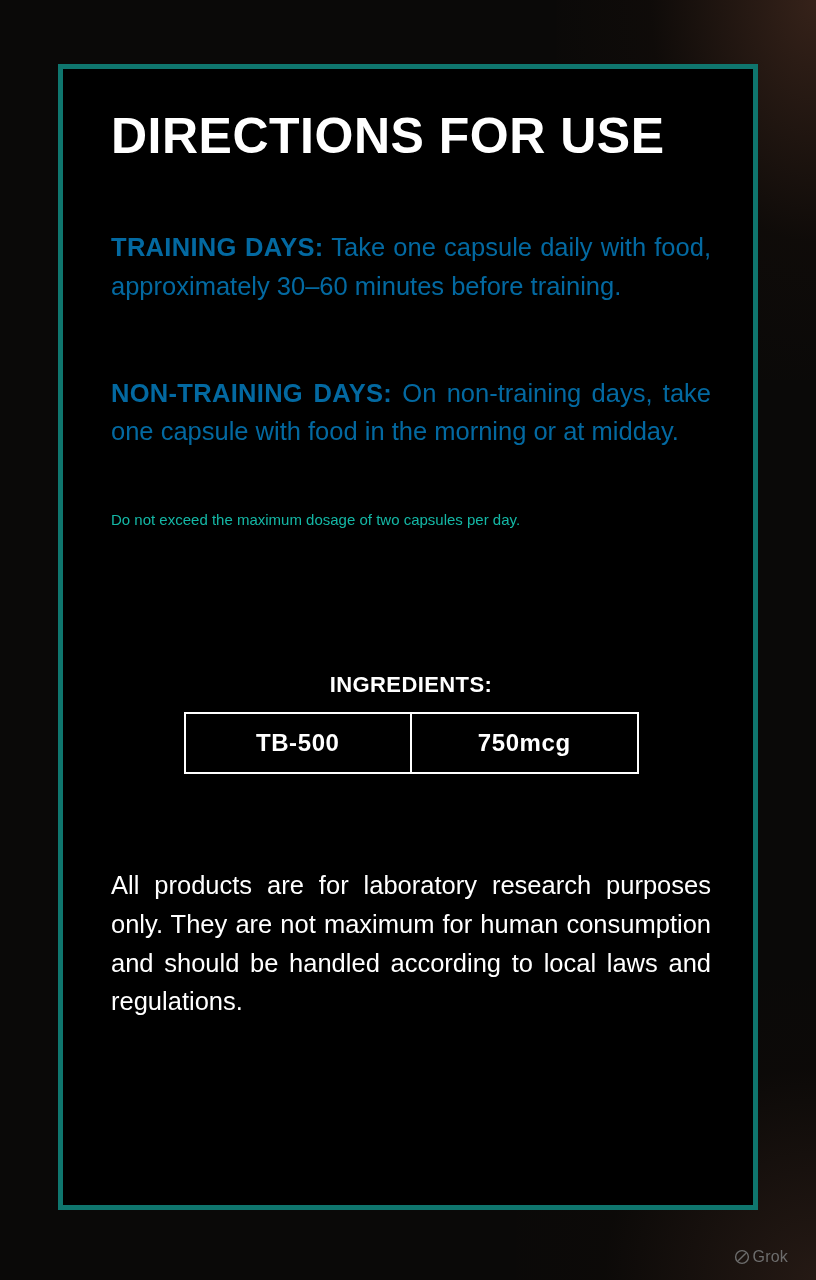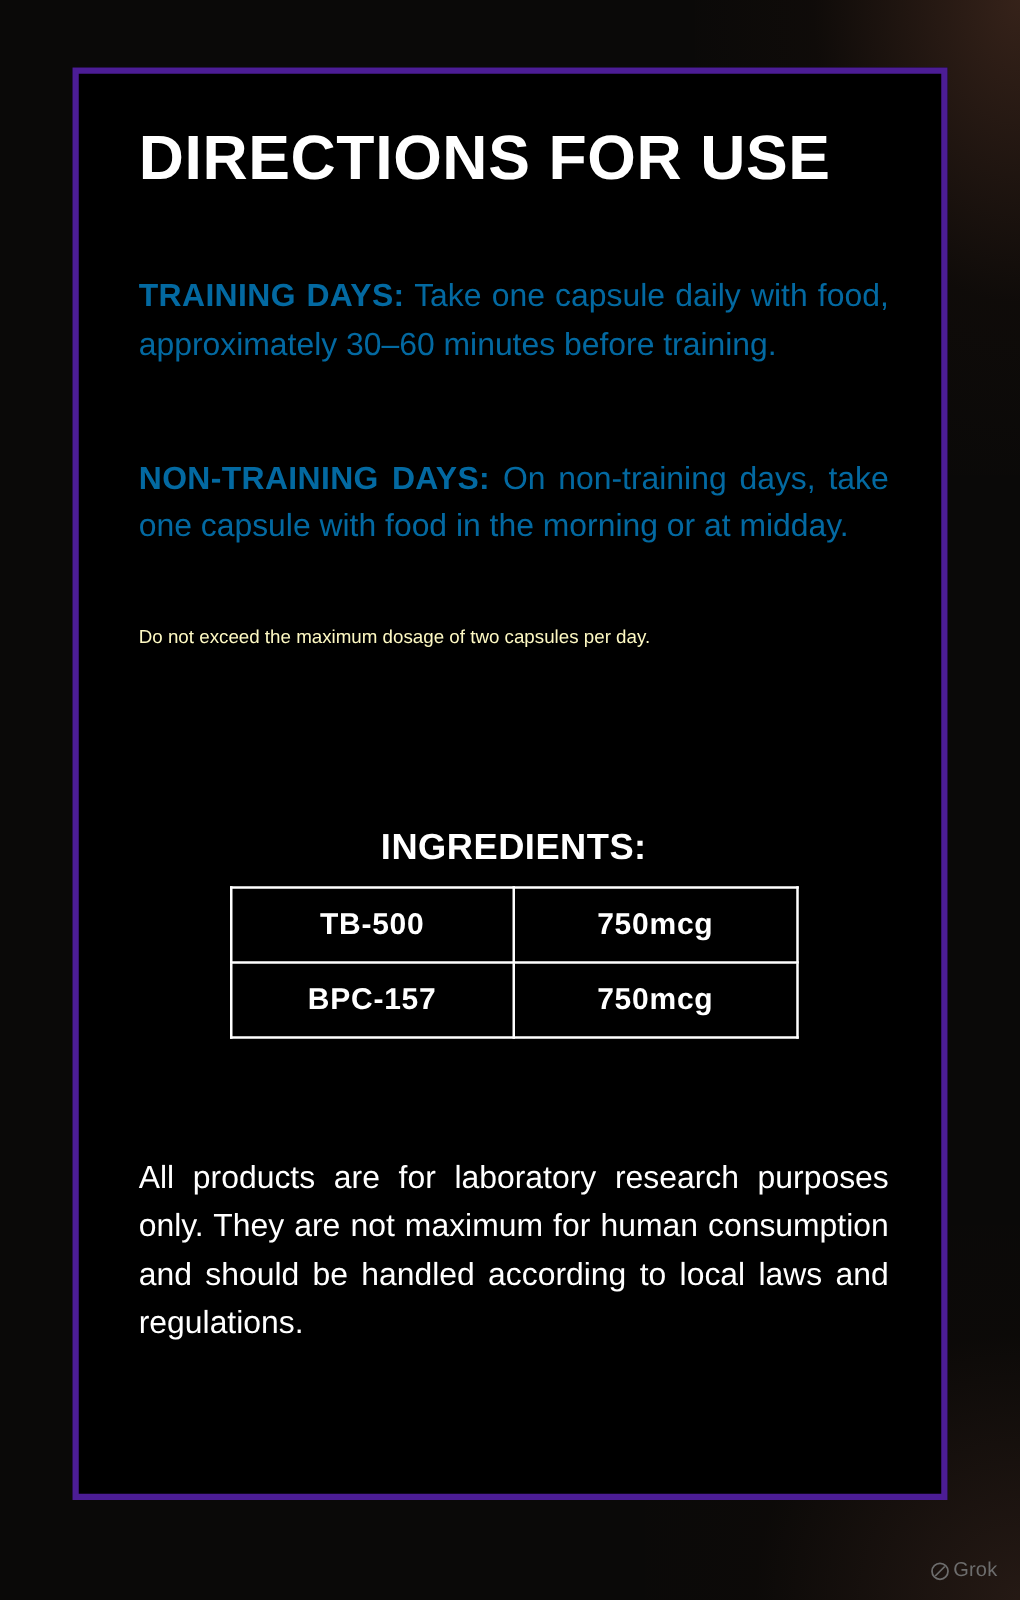--- a/index.html
+++ b/index.html
@@ -34,24 +34,24 @@
     bottom: 0;
     right: 0;
     width: 300px;
     height: 300px;
     background: radial-gradient(ellipse at 100% 100%, rgba(70,45,35,0.45) 0%, rgba(20,12,8,0.2) 50%, rgba(0,0,0,0) 78%);
     pointer-events: none;
   }
   .frame {
     position: absolute;
     left: 58px;
-    top: 54px;
+    top: 64px;
     width: 700px;
     height: 1146px;
-    border: 5px solid #4c1d95;
+    border: 5px solid #0f766e;
     box-sizing: border-box;
     background: #000000;
   }
   .inner {
     position: absolute;
     left: 48px;
     right: 42px;
     top: 40px;
   }
   h1.title {
@@ -70,34 +70,34 @@
     text-align: justify;
     margin: 0;
   }
   .para .lead {
     font-weight: bold;
     letter-spacing: 0.3px;
   }
   .block-training { margin-top: 64px; }
   .block-nontraining { margin-top: 68px; }
   .warning {
-    color: #fef9c3;
+    color: #14b8a6;
     font-size: 15px;
     line-height: 1.4;
     margin: 0;
     margin-top: 58px;
     text-align: left;
   }
   .ingredients-wrap {
     margin-top: 142px;
     text-align: center;
   }
   .ingredients-title {
     color: #ffffff;
-    font-size: 29px;
+    font-size: 22px;
     font-weight: bold;
     letter-spacing: 0.4px;
     margin: 0 0 14px 0;
   }
   table.ingredients {
     border-collapse: collapse;
     width: 455px;
     margin: 4px auto;
     table-layout: fixed;
   }
@@ -115,21 +115,21 @@
     color: #ffffff;
     font-size: 25.5px;
     line-height: 1.52;
     text-align: justify;
     text-align-last: left;
     margin: 0;
     margin-top: 92px;
   }
   .watermark {
     position: absolute;
-    right: 18px;
+    right: 28px;
     bottom: 14px;
     display: flex;
     align-items: center;
     gap: 3px;
     color: #6d6d6d;
     font-size: 16px;
     letter-spacing: 0.2px;
     justify-content: center;
   }
   .watermark svg { display: block; }
@@ -157,24 +157,20 @@
       <p class="warning">Do not exceed the maximum dosage of two capsules per day.</p>
 
       <div class="ingredients-wrap">
         <div class="ingredients-title">INGREDIENTS:</div>
         <table class="ingredients">
           <tbody>
             <tr>
               <td>TB-500</td>
               <td>750mcg</td>
             </tr>
-            <tr>
-              <td>BPC-157</td>
-              <td>750mcg</td>
-            </tr>
           </tbody>
         </table>
       </div>
 
       <p class="disclaimer">All products are for laboratory research purposes only. They are not maximum for human consumption and should be handled according to local laws and regulations.</p>
 
     </div>
   </div>
 
   <div class="watermark">

